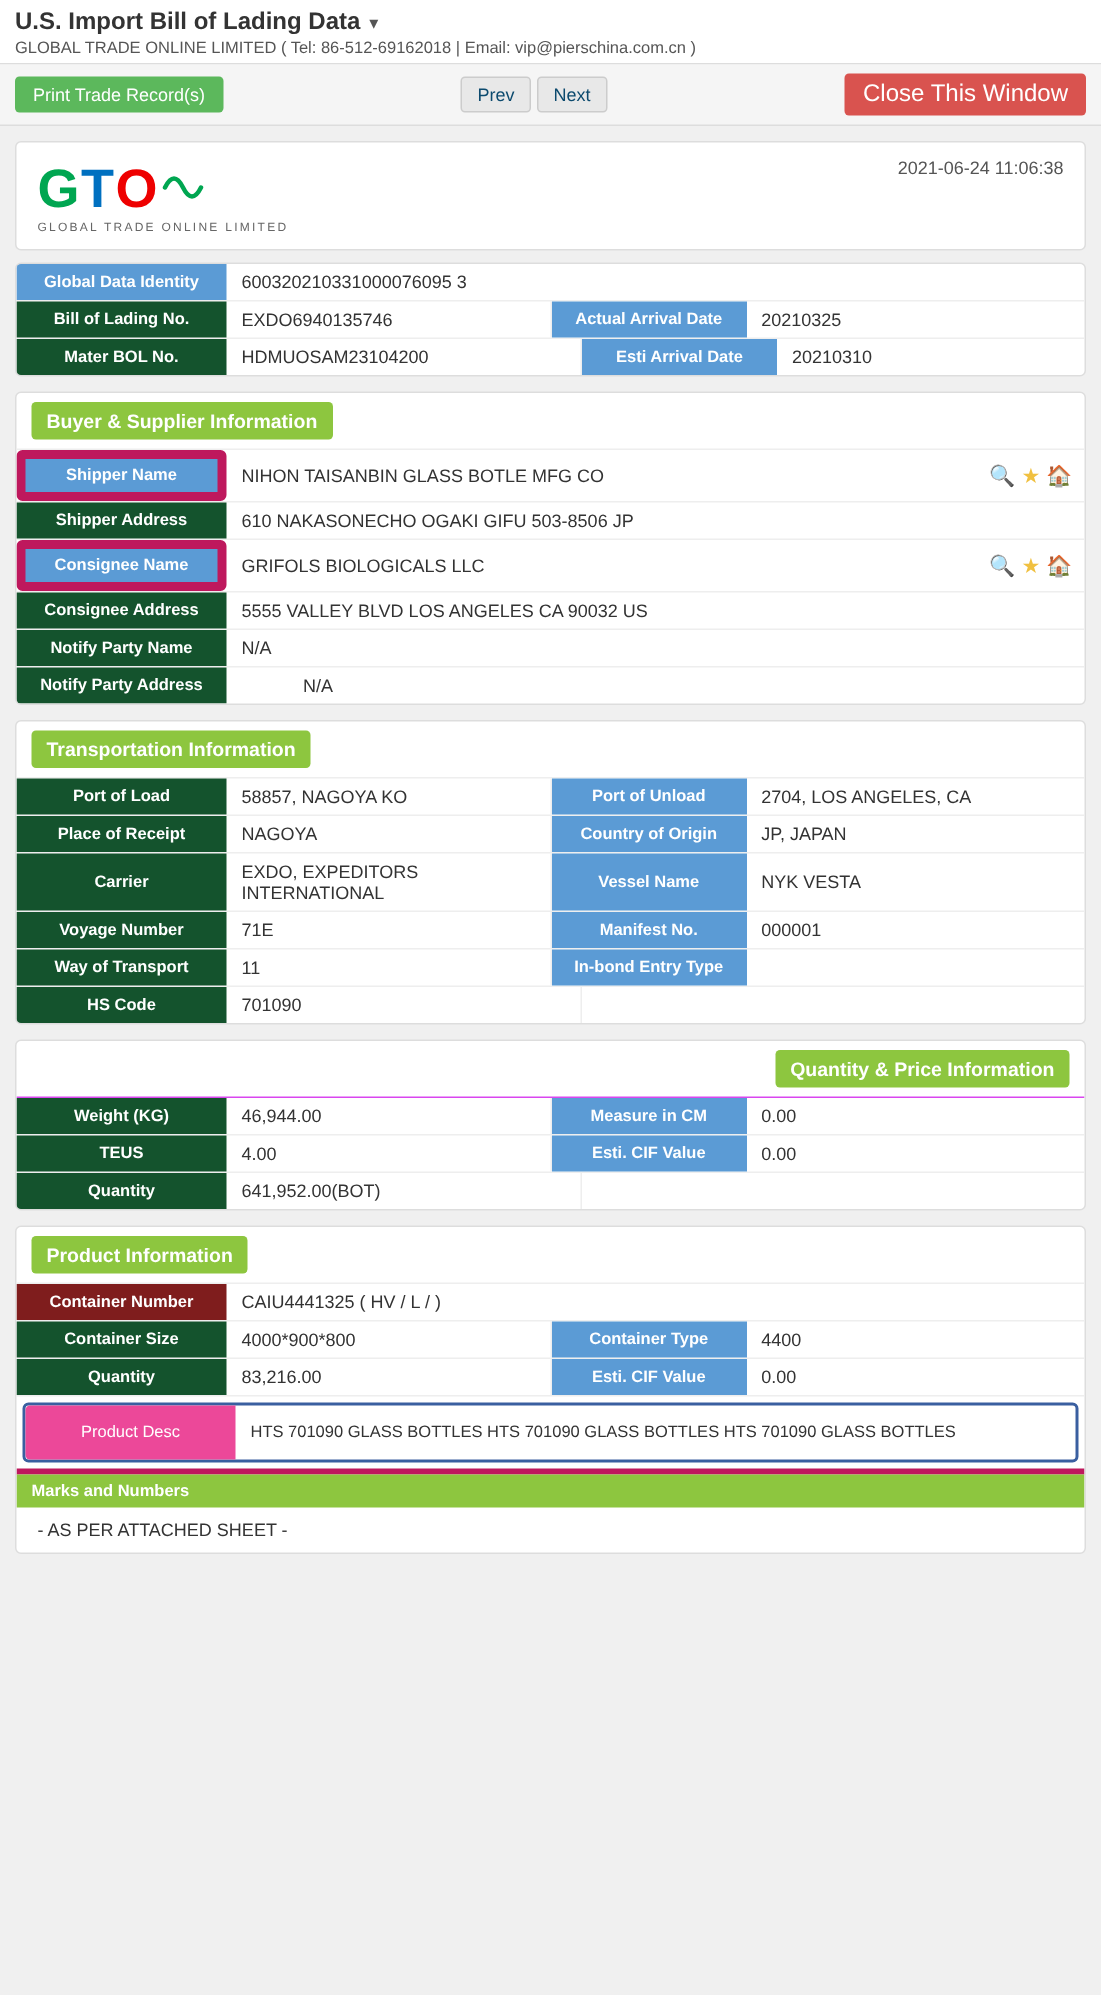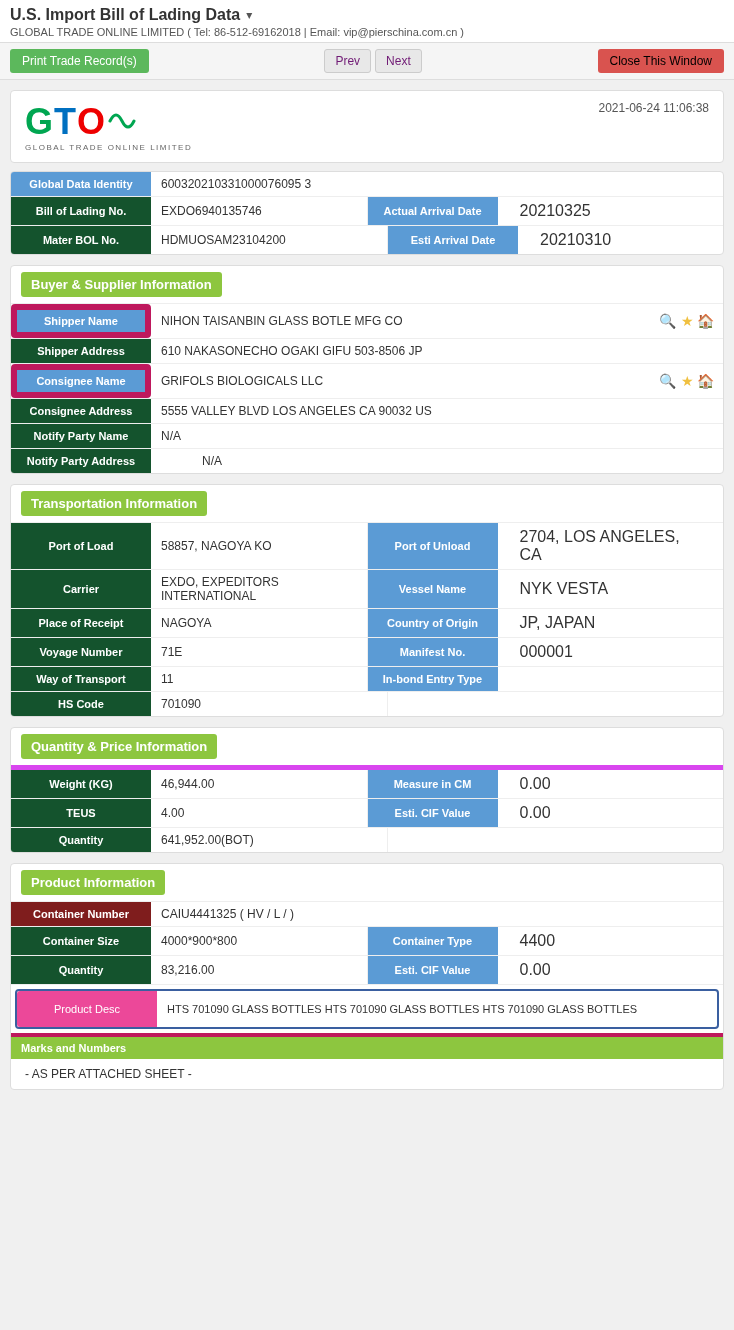--- a/index.html
+++ b/index.html
@@ -38,35 +38,35 @@
       background: #5cb85c;
       color: #fff;
       border: none;
       padding: 5px 12px;
       border-radius: 3px;
       cursor: pointer;
       font-size: 12px;
     }
     .btn-nav {
       background: #e8e8e8;
-      color: #701a75;
+      color: #0c4a6e;
       border: 1px solid #ccc;
       padding: 4px 10px;
       border-radius: 3px;
       cursor: pointer;
       font-size: 12px;
     }
     .btn-close {
       background: #d9534f;
-      color: #000000;
+      color: #ffffff;
       border: none;
       padding: 5px 12px;
       border-radius: 3px;
       cursor: pointer;
-      font-size: 12px;
+      font-size: 16px;
       margin-left: auto;
     }
     .content {
       padding: 10px;
     }
     .header-block {
       display: flex;
       justify-content: space-between;
       align-items: flex-start;
       margin-bottom: 8px;
@@ -127,23 +127,23 @@
       font-weight: bold;
       padding: 5px 8px;
       min-width: 130px;
       max-width: 130px;
       display: flex;
       align-items: center;
       justify-content: center;
       text-align: center;
     }
     .field-value-sm {
-      padding: 5px 22px;
+      padding: 5px 10px;
       flex: 1;
-      font-size: 16px;
+      font-size: 12px;
       display: flex;
       align-items: center;
       color: #333;
     }
     .section-header {
       background: #8dc63f;
       color: #fff;
       font-weight: bold;
       font-size: 13px;
       padding: 5px 10px;
@@ -356,42 +356,42 @@
         <div class="field-value">58857, NAGOYA KO</div>
       </div>
       <div class="field-half">
         <div class="field-label-sm">Port of Unload</div>
         <div class="field-value-sm">2704, LOS ANGELES, CA</div>
       </div>
     </div>
 
     <div class="field-row">
       <div class="field-half">
+        <div class="field-label">Place of Receipt</div>
+        <div class="field-value">NAGOYA</div>
+      </div>
+      <div class="field-half">
+        <div class="field-label-sm">Country of Origin</div>
+        <div class="field-value-sm">JP, JAPAN</div>
+      </div>
+    </div>
+
+    <div class="field-row">
+      <div class="field-half">
         <div class="field-label">Carrier</div>
         <div class="field-value">EXDO, EXPEDITORS INTERNATIONAL</div>
       </div>
       <div class="field-half">
         <div class="field-label-sm">Vessel Name</div>
         <div class="field-value-sm">NYK VESTA</div>
       </div>
     </div>
 
     <div class="field-row">
       <div class="field-half">
-        <div class="field-label">Place of Receipt</div>
-        <div class="field-value">NAGOYA</div>
-      </div>
-      <div class="field-half">
-        <div class="field-label-sm">Country of Origin</div>
-        <div class="field-value-sm">JP, JAPAN</div>
-      </div>
-    </div>
-
-    <div class="field-row">
-      <div class="field-half">
         <div class="field-label">Voyage Number</div>
         <div class="field-value">71E</div>
       </div>
       <div class="field-half">
         <div class="field-label-sm">Manifest No.</div>
         <div class="field-value-sm">000001</div>
       </div>
     </div>
 
     <div class="field-row">
@@ -408,21 +408,21 @@
     <div class="field-row">
       <div class="field-half">
         <div class="field-label">HS Code</div>
         <div class="field-value">701090</div>
       </div>
       <div class="field-half" style="border-left:1px solid #eee;"></div>
     </div>
   </div>
 
   <div class="card">
-    <div style="padding:6px 10px; border-bottom:5px solid #d946ef;">
+    <div style="padding:6px 10px; border-bottom:1px solid #d946ef;text-align:right;">
       <span class="section-header" style="margin:0;">Quantity &amp; Price Information</span>
     </div>
 
     <div class="field-row">
       <div class="field-half">
         <div class="field-label">Weight (KG)</div>
         <div class="field-value">46,944.00</div>
       </div>
       <div class="field-half">
         <div class="field-label-sm">Measure in CM</div>

